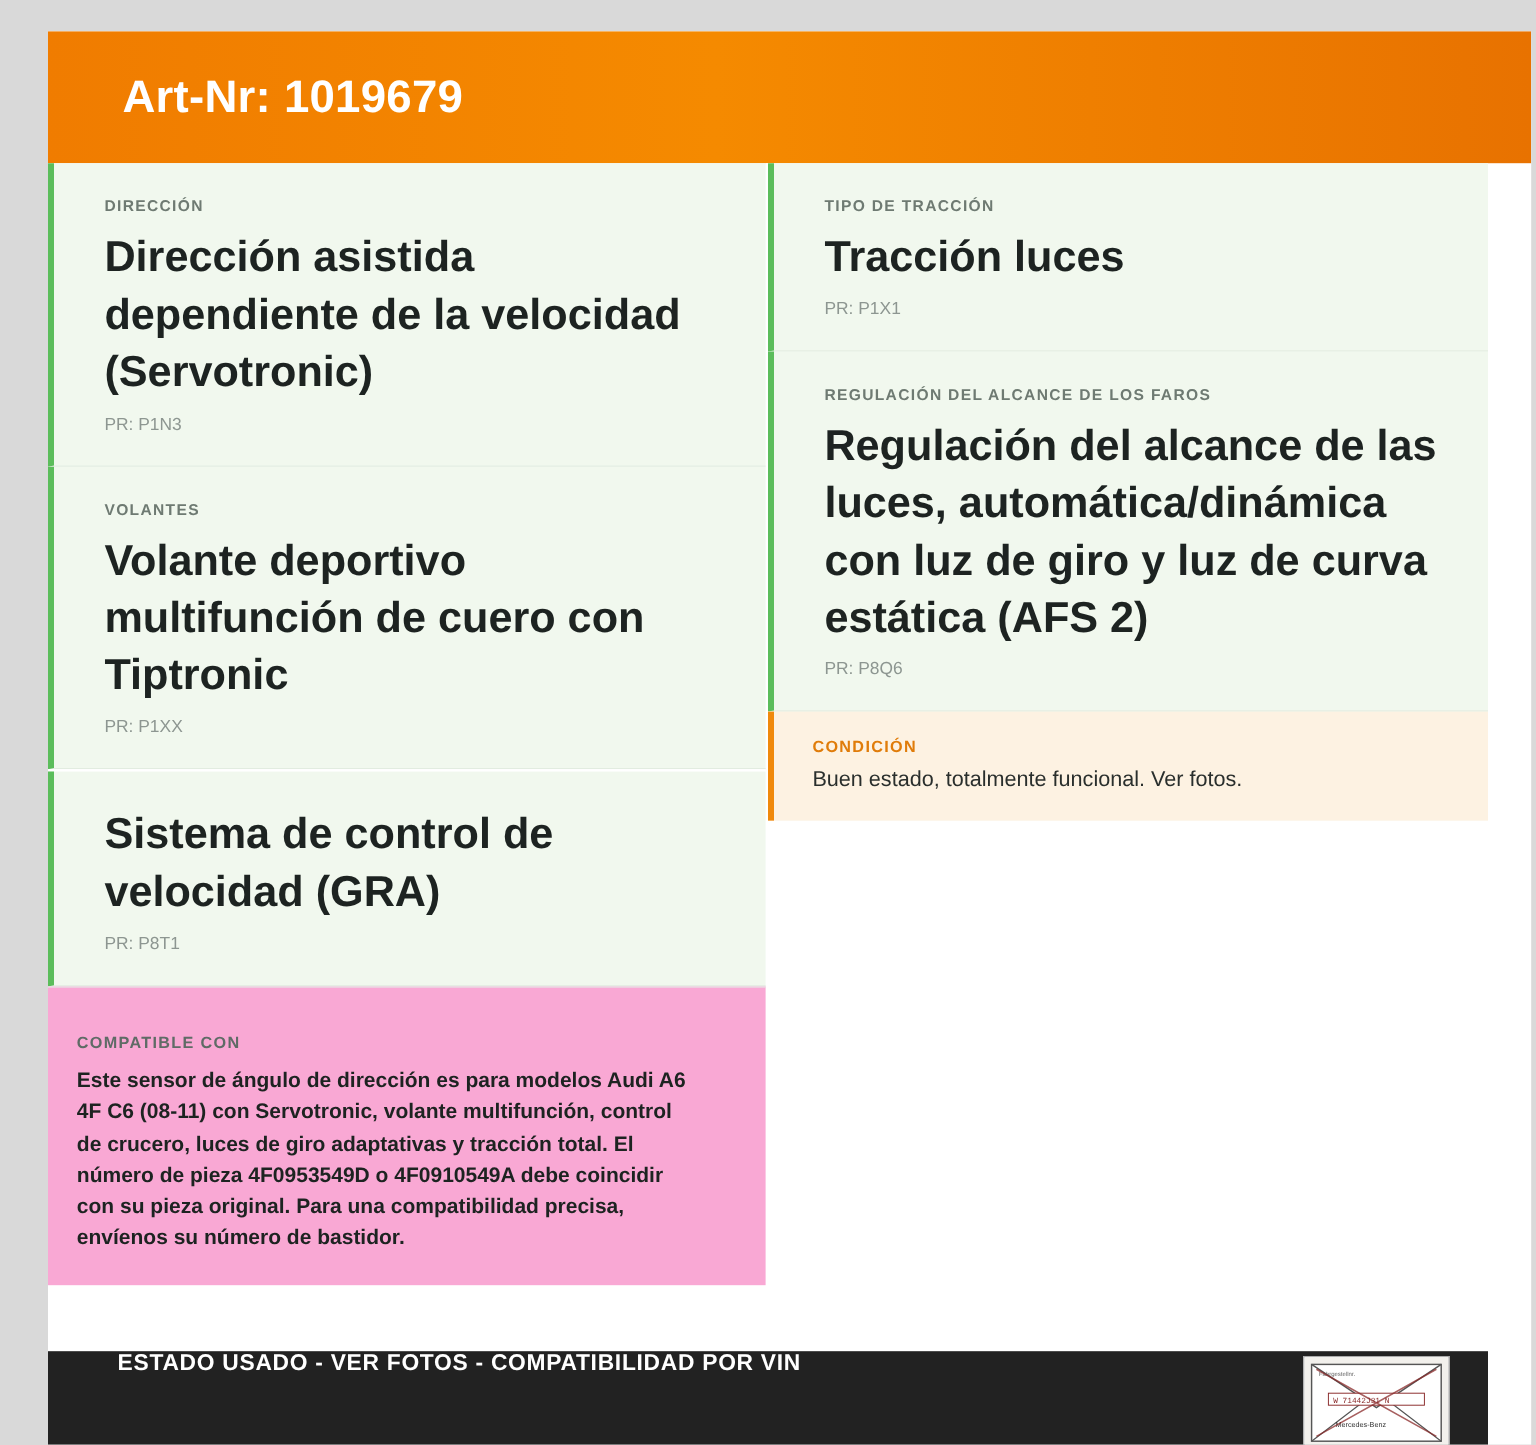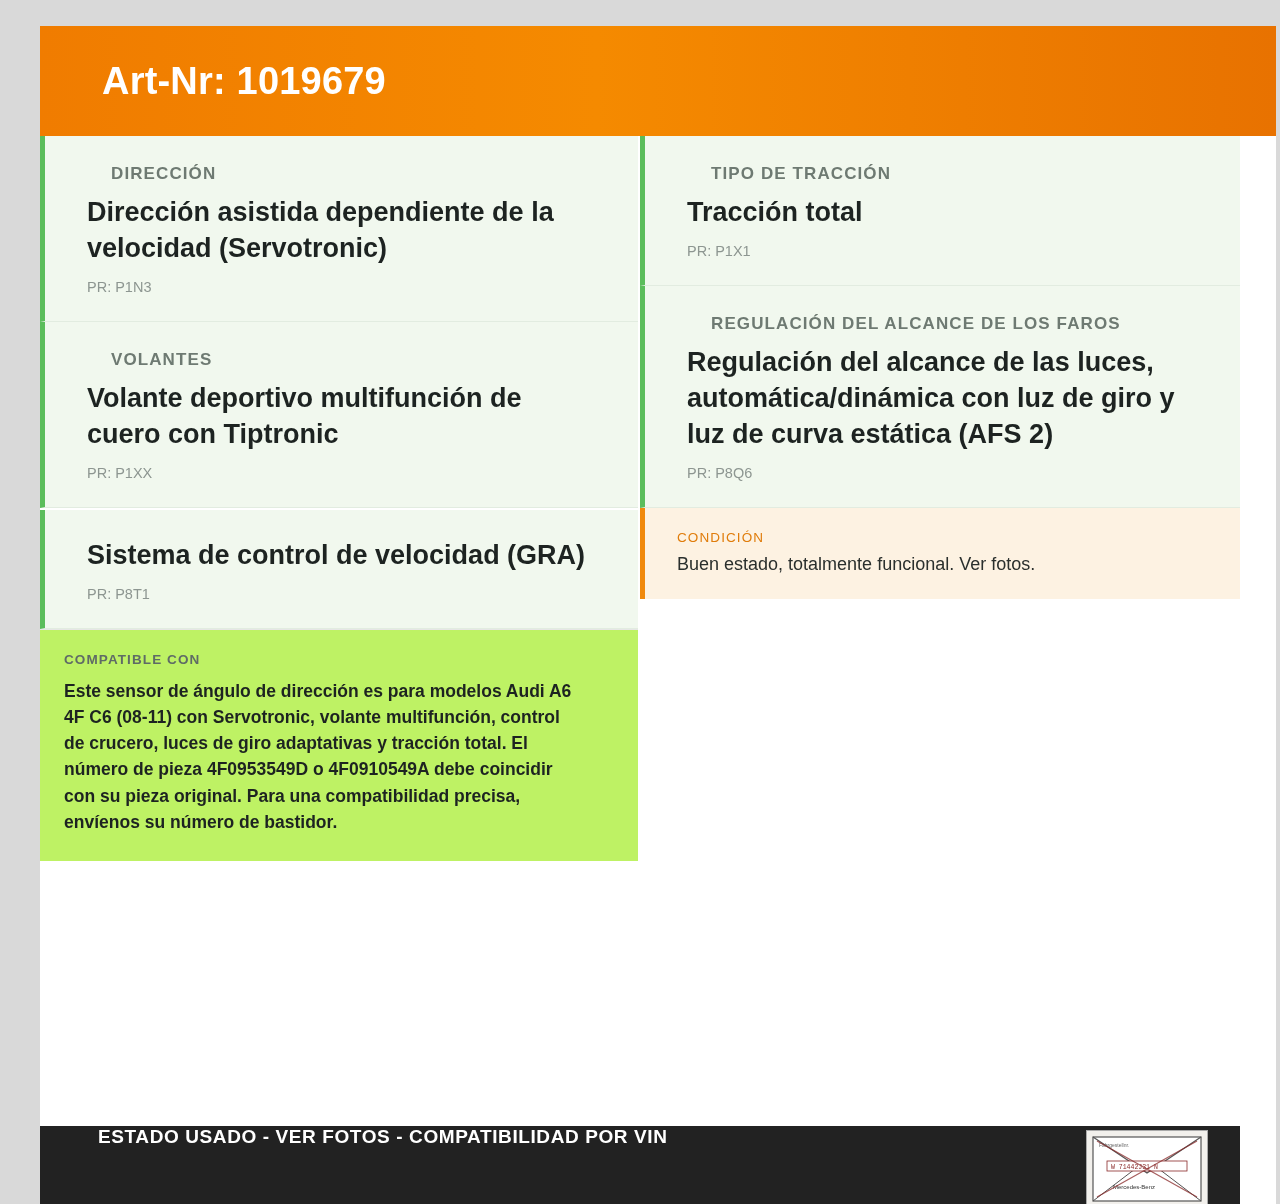--- a/index.html
+++ b/index.html
@@ -50,64 +50,63 @@
   }
   .col-left { border-right: 2px solid #ffffff; }
 
   .spec {
     background: #f1f8ee;
     border-left: 5px solid #5bbd5b;
     border-bottom: 1px solid #e2ece0;
     padding: 28px 40px 26px 42px;
   }
   .spec-label {
-    font-size: 17px;
+    font-size: 13px;
     font-weight: bold;
     letter-spacing: 1.1px;
     color: #6e7a72;
     text-transform: uppercase;
     margin-bottom: 11px;
-    margin-left: 24px;
   }
   .spec-value {
-    font-size: 27px;
+    font-size: 36px;
     font-weight: bold;
     color: #1d2321;
     line-height: 1.33;
     margin-bottom: 12px;
   }
   .spec-pr {
     font-size: 14.5px;
     color: #8d9691;
   }
 
   .spacer-left { height: 2px; background: #ffffff; }
 
   .condition {
     background: #fdf2e2;
     border-left: 5px solid #f0890c;
     padding: 22px 40px 24px 32px;
   }
   .condition-label {
     font-size: 13.5px;
-    font-weight: normal;
+    font-weight: bold;
     letter-spacing: 1.1px;
     color: #e07c0a;
     text-transform: uppercase;
     margin-bottom: 9px;
   }
   .condition-text {
     font-size: 18px;
     color: #2a2f2d;
     font-weight: 400;
   }
   .compatible {
-    background: #bef264;
+    background: #f9a8d4;
     border-top: 1px solid #e6e6e6;
-    padding: 22px 60px 26px 24px;
+    padding: 38px 60px 26px 24px;
   }
   .compatible-label {
     font-size: 13.5px;
     font-weight: bold;
     letter-spacing: 1.1px;
     color: #5f6b66;
     text-transform: uppercase;
     margin-bottom: 11px;
   }
   .compatible-text {
@@ -185,21 +184,21 @@
           <div class="compatible-label">COMPATIBLE CON</div>
           <div class="compatible-text">Este sensor de ángulo de dirección es para modelos Audi A6 4F C6 (08-11) con Servotronic, volante multifunción, control de crucero, luces de giro adaptativas y tracción total. El número de pieza 4F0953549D o 4F0910549A debe coincidir con su pieza original. Para una compatibilidad precisa, envíenos su número de bastidor.</div>
         </div>
 
       </div>
 
       <div class="col col-right">
 
         <div class="spec">
           <div class="spec-label">TIPO DE TRACCIÓN</div>
-          <div class="spec-value">Tracción total</div>
+          <div class="spec-value">Tracción luces</div>
           <div class="spec-pr">PR: P1X1</div>
         </div>
 
         <div class="spec">
           <div class="spec-label">REGULACIÓN DEL ALCANCE DE LOS FAROS</div>
           <div class="spec-value">Regulación del alcance de las luces, automática/dinámica con luz de giro y luz de curva estática (AFS 2)</div>
           <div class="spec-pr">PR: P8Q6</div>
         </div>
 
         <div class="condition">

